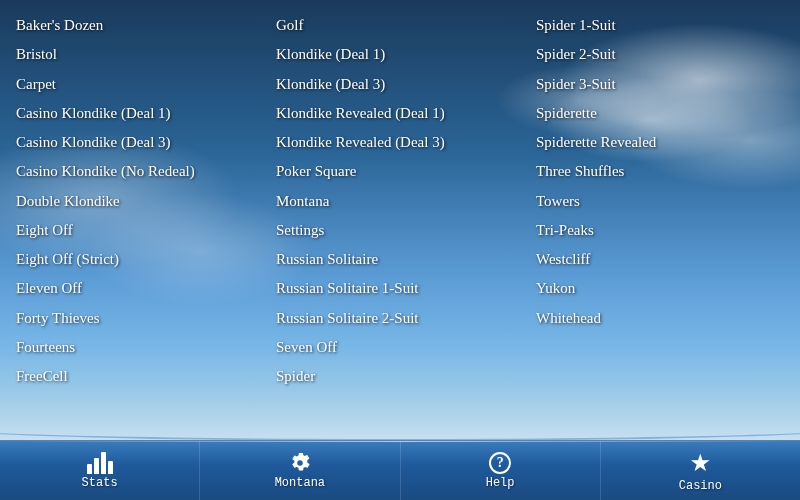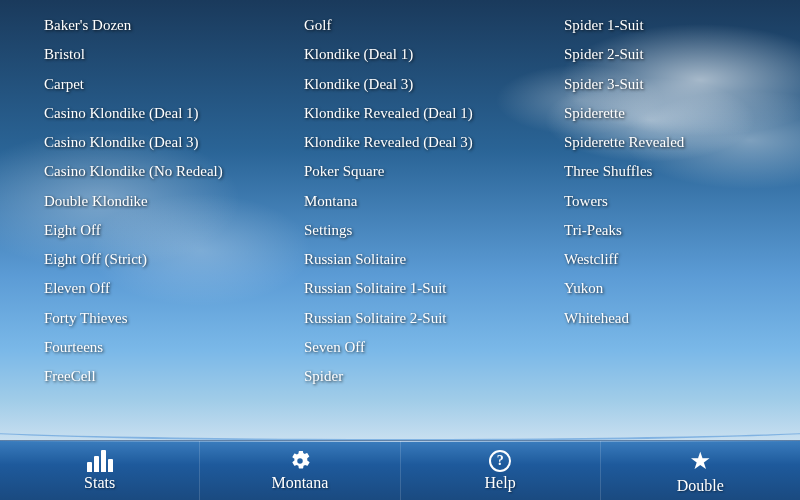--- a/index.html
+++ b/index.html
@@ -45,21 +45,20 @@
 
     .game-item {
       color: white;
       font-size: 15px;
       font-weight: 500;
       padding: 2px 6px;
       text-shadow: 1px 1px 3px rgba(0,0,0,0.8);
       cursor: pointer;
       border-radius: 4px;
       line-height: 1.55;
-      margin-left: 28px;
     }
 
     
     .nav-bar {
       position: absolute;
       bottom: 0; left: 0; right: 0;
       height: 60px;
       background: linear-gradient(180deg, #3a7cbd 0%, #1e5a9c 40%, #1a4a80 100%);
       border-top: 1px solid rgba(255,255,255,0.3);
       display: flex;
@@ -84,23 +83,23 @@
       cursor: pointer;
       gap: 2px;
       border-right: 1px solid rgba(255,255,255,0.15);
     }
 
     .nav-item:last-child {
       border-right: none;
     }
 
     .nav-label {
-      font-size: 16px;
-      color: white;
-      font-family: Liberation Serif, serif;
+      font-size: 12px;
+      color: white;
+      font-family: Liberation Mono, monospace;
       font-weight: 500;
       text-shadow: 1px 1px 2px rgba(0,0,0,0.5);
     }
 
     
     .stats-icon {
       display: flex;
       align-items: flex-end;
       gap: 2px;
       height: 22px;
@@ -222,15 +221,15 @@
     <span class="nav-label">Montana</span>
   </div>
 
   <div class="nav-item">
     <div class="help-icon">?</div>
     <span class="nav-label">Help</span>
   </div>
 
   <div class="nav-item">
     <span class="star-icon">★</span>
-    <span class="nav-label">Double</span>
+    <span class="nav-label">Casino</span>
   </div>
 </div>
 
 </body></html>

